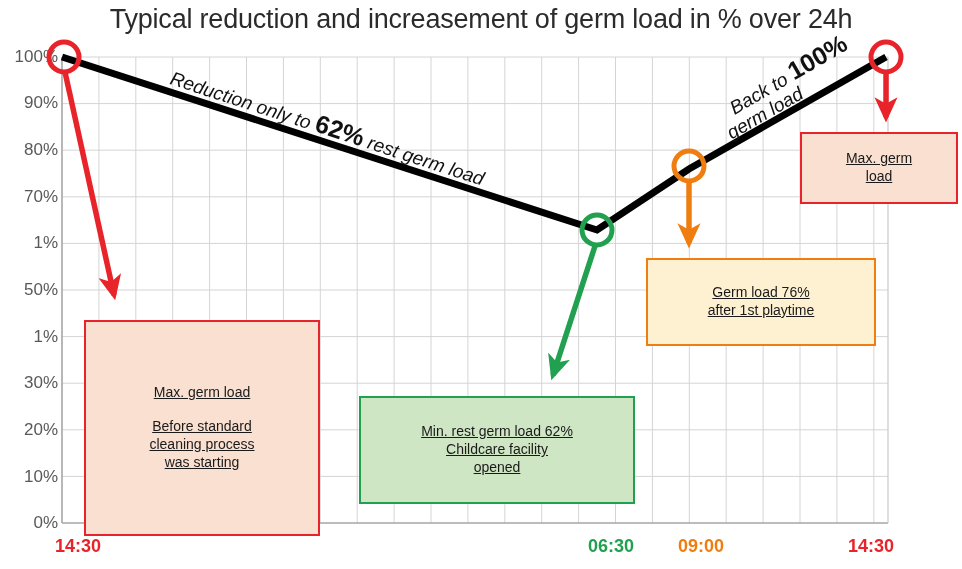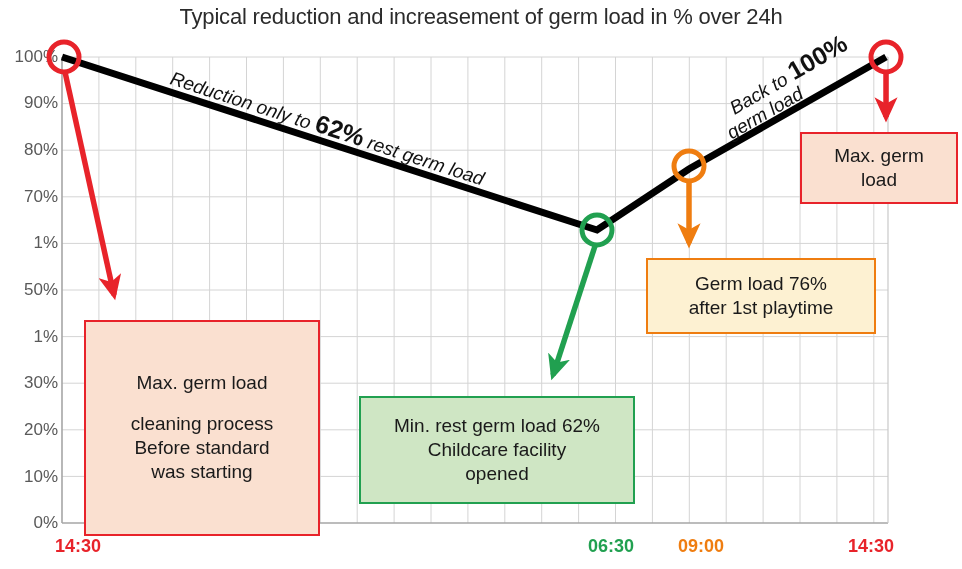--- a/index.html
+++ b/index.html
@@ -18,21 +18,21 @@
     width: 962px;
     height: 569px;
     background: #ffffff;
   }
   #chart-title {
     position: absolute;
     left: 0;
     top: 4px;
     width: 962px;
     text-align: center;
-    font-size: 22px;
+    font-size: 27px;
     color: #2b2b2b;
     font-family: "Liberation Sans", sans-serif;
     letter-spacing: -0.2px;
     white-space: nowrap;
   }
   .y-tick {
     position: absolute;
     right: 0;
     width: 56px;
     text-align: right;
@@ -65,24 +65,25 @@
     overflow: visible;
   }
   .callout {
     position: absolute;
     box-sizing: border-box;
     display: flex;
     flex-direction: column;
     align-items: center;
     justify-content: center;
     text-align: center;
-    font-size: 19px;
+    font-size: 14px;
     color: #1a1a1a;
     line-height: 1.28;
     padding: 11px 8px;
+    text-decoration: underline;
   }
   .callout .ln { display: block; white-space: nowrap; }
   .callout .spacer { display: block; height: 16px; }
   .rot-label {
     position: absolute;
     font-size: 19px;
     color: #111111;
     white-space: nowrap;
     transform-origin: left top;
     font-style: italic;
@@ -188,32 +189,32 @@
   <div class="rot-label" style="left:723px; top:95px; transform: rotate(-30deg);">
     <span>Back to </span><span class="big">100%</span>
   </div>
   <div class="rot-label" style="left:723px; top:125px; transform: rotate(-30deg);">
     <span>germ load</span>
   </div>
 
   <div class="callout" style="left:84px; top:320px; width:236px; height:216px; background:#fae0d0; border:2.5px solid #e8232a;">
     <span class="ln">Max. germ load</span>
     <span class="spacer"></span>
+    <span class="ln">Before standard</span>
     <span class="ln">cleaning process</span>
-    <span class="ln">Before standard</span>
     <span class="ln">was starting</span>
   </div>
 
   <div class="callout" style="left:359px; top:396px; width:276px; height:108px; background:#cfe6c4; border:2.5px solid #21a050;">
     <span class="ln">Min. rest germ load 62%</span>
     <span class="ln">Childcare facility</span>
     <span class="ln">opened</span>
   </div>
 
-  <div class="callout" style="left:646px; top:258px; width:230px; height:76px; background:#fdf1d2; border:2.5px solid #ef7d10;">
+  <div class="callout" style="left:646px; top:258px; width:230px; height:88px; background:#fdf1d2; border:2.5px solid #ef7d10;">
     <span class="ln">Germ load 76%</span>
     <span class="ln">after 1st playtime</span>
   </div>
 
   <div class="callout" style="left:800px; top:132px; width:158px; height:72px; background:#fae0d0; border:2.5px solid #e8232a;">
     <span class="ln">Max. germ</span>
     <span class="ln">load</span>
   </div>
 
   <div class="x-tick" style="left:78px;  color:#e8232a;">14:30</div>

